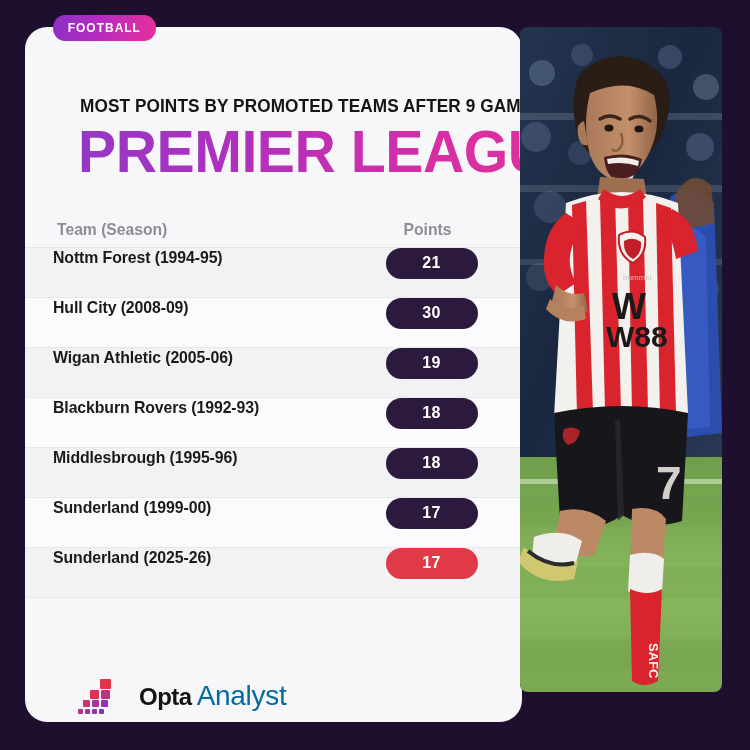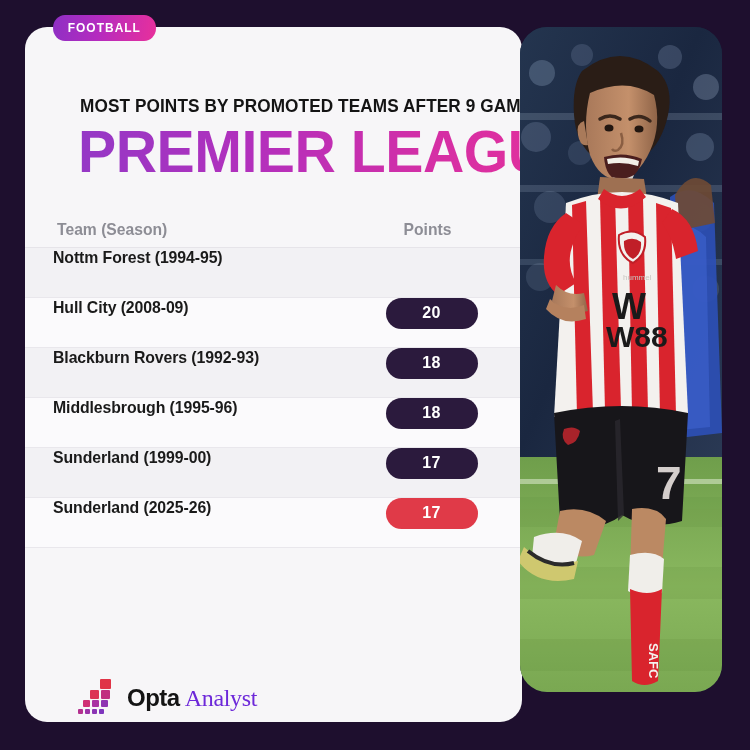--- a/index.html
+++ b/index.html
@@ -159,35 +159,35 @@
     display:flex;
     align-items:baseline;
     gap:5px;
     padding-bottom:3px;
   }
   .logo-opta {
     color:#141414;
     font-size:24px;
     font-weight:bold;
     letter-spacing:-0.5px;
+    margin-left:12px;
   }
   .logo-analyst {
-    color:#6d28d9;
-    font-size:24px;
+    color:#0369a1;
+    font-size:28px;
     font-weight:400;
     letter-spacing:-0.3px;
-    font-family:Liberation Serif, serif;
   }
 
   
   .photo {
     position:absolute;
     left:520px; top:27px;
     width:202px; height:665px;
-    border-radius:27px;
+    border-radius:8px;
     overflow:hidden;
     background:#16243a;
   }
   .photo svg { display:block; width:100%; height:100%; }
 </style>
 </head>
 <body>
 
 <div class="stage">
 
@@ -199,29 +199,38 @@
 
     <div class="table">
 
       <div class="thead">
         <div class="th-team">Team (Season)</div>
         <div class="th-points">Points</div>
       </div>
 
       <div class="row">
         <div class="cell-team">Nottm Forest (1994-95)</div>
+        <div class="cell-pts">
+          <div class="badge">21</div>
+        </div>
       </div>
 
       <div class="row">
         <div class="cell-team">Hull City (2008-09)</div>
         <div class="cell-pts">
-          <div class="badge">20</div>
-        </div>
-      </div>
-
+          <div class="badge">30</div>
+        </div>
+      </div>
+
+      <div class="row">
+        <div class="cell-team">Wigan Athletic (2005-06)</div>
+        <div class="cell-pts">
+          <div class="badge">19</div>
+        </div>
+      </div>
 
       <div class="row">
         <div class="cell-team">Blackburn Rovers (1992-93)</div>
         <div class="cell-pts">
           <div class="badge">18</div>
         </div>
       </div>
 
       <div class="row">
         <div class="cell-team">Middlesbrough (1995-96)</div>

